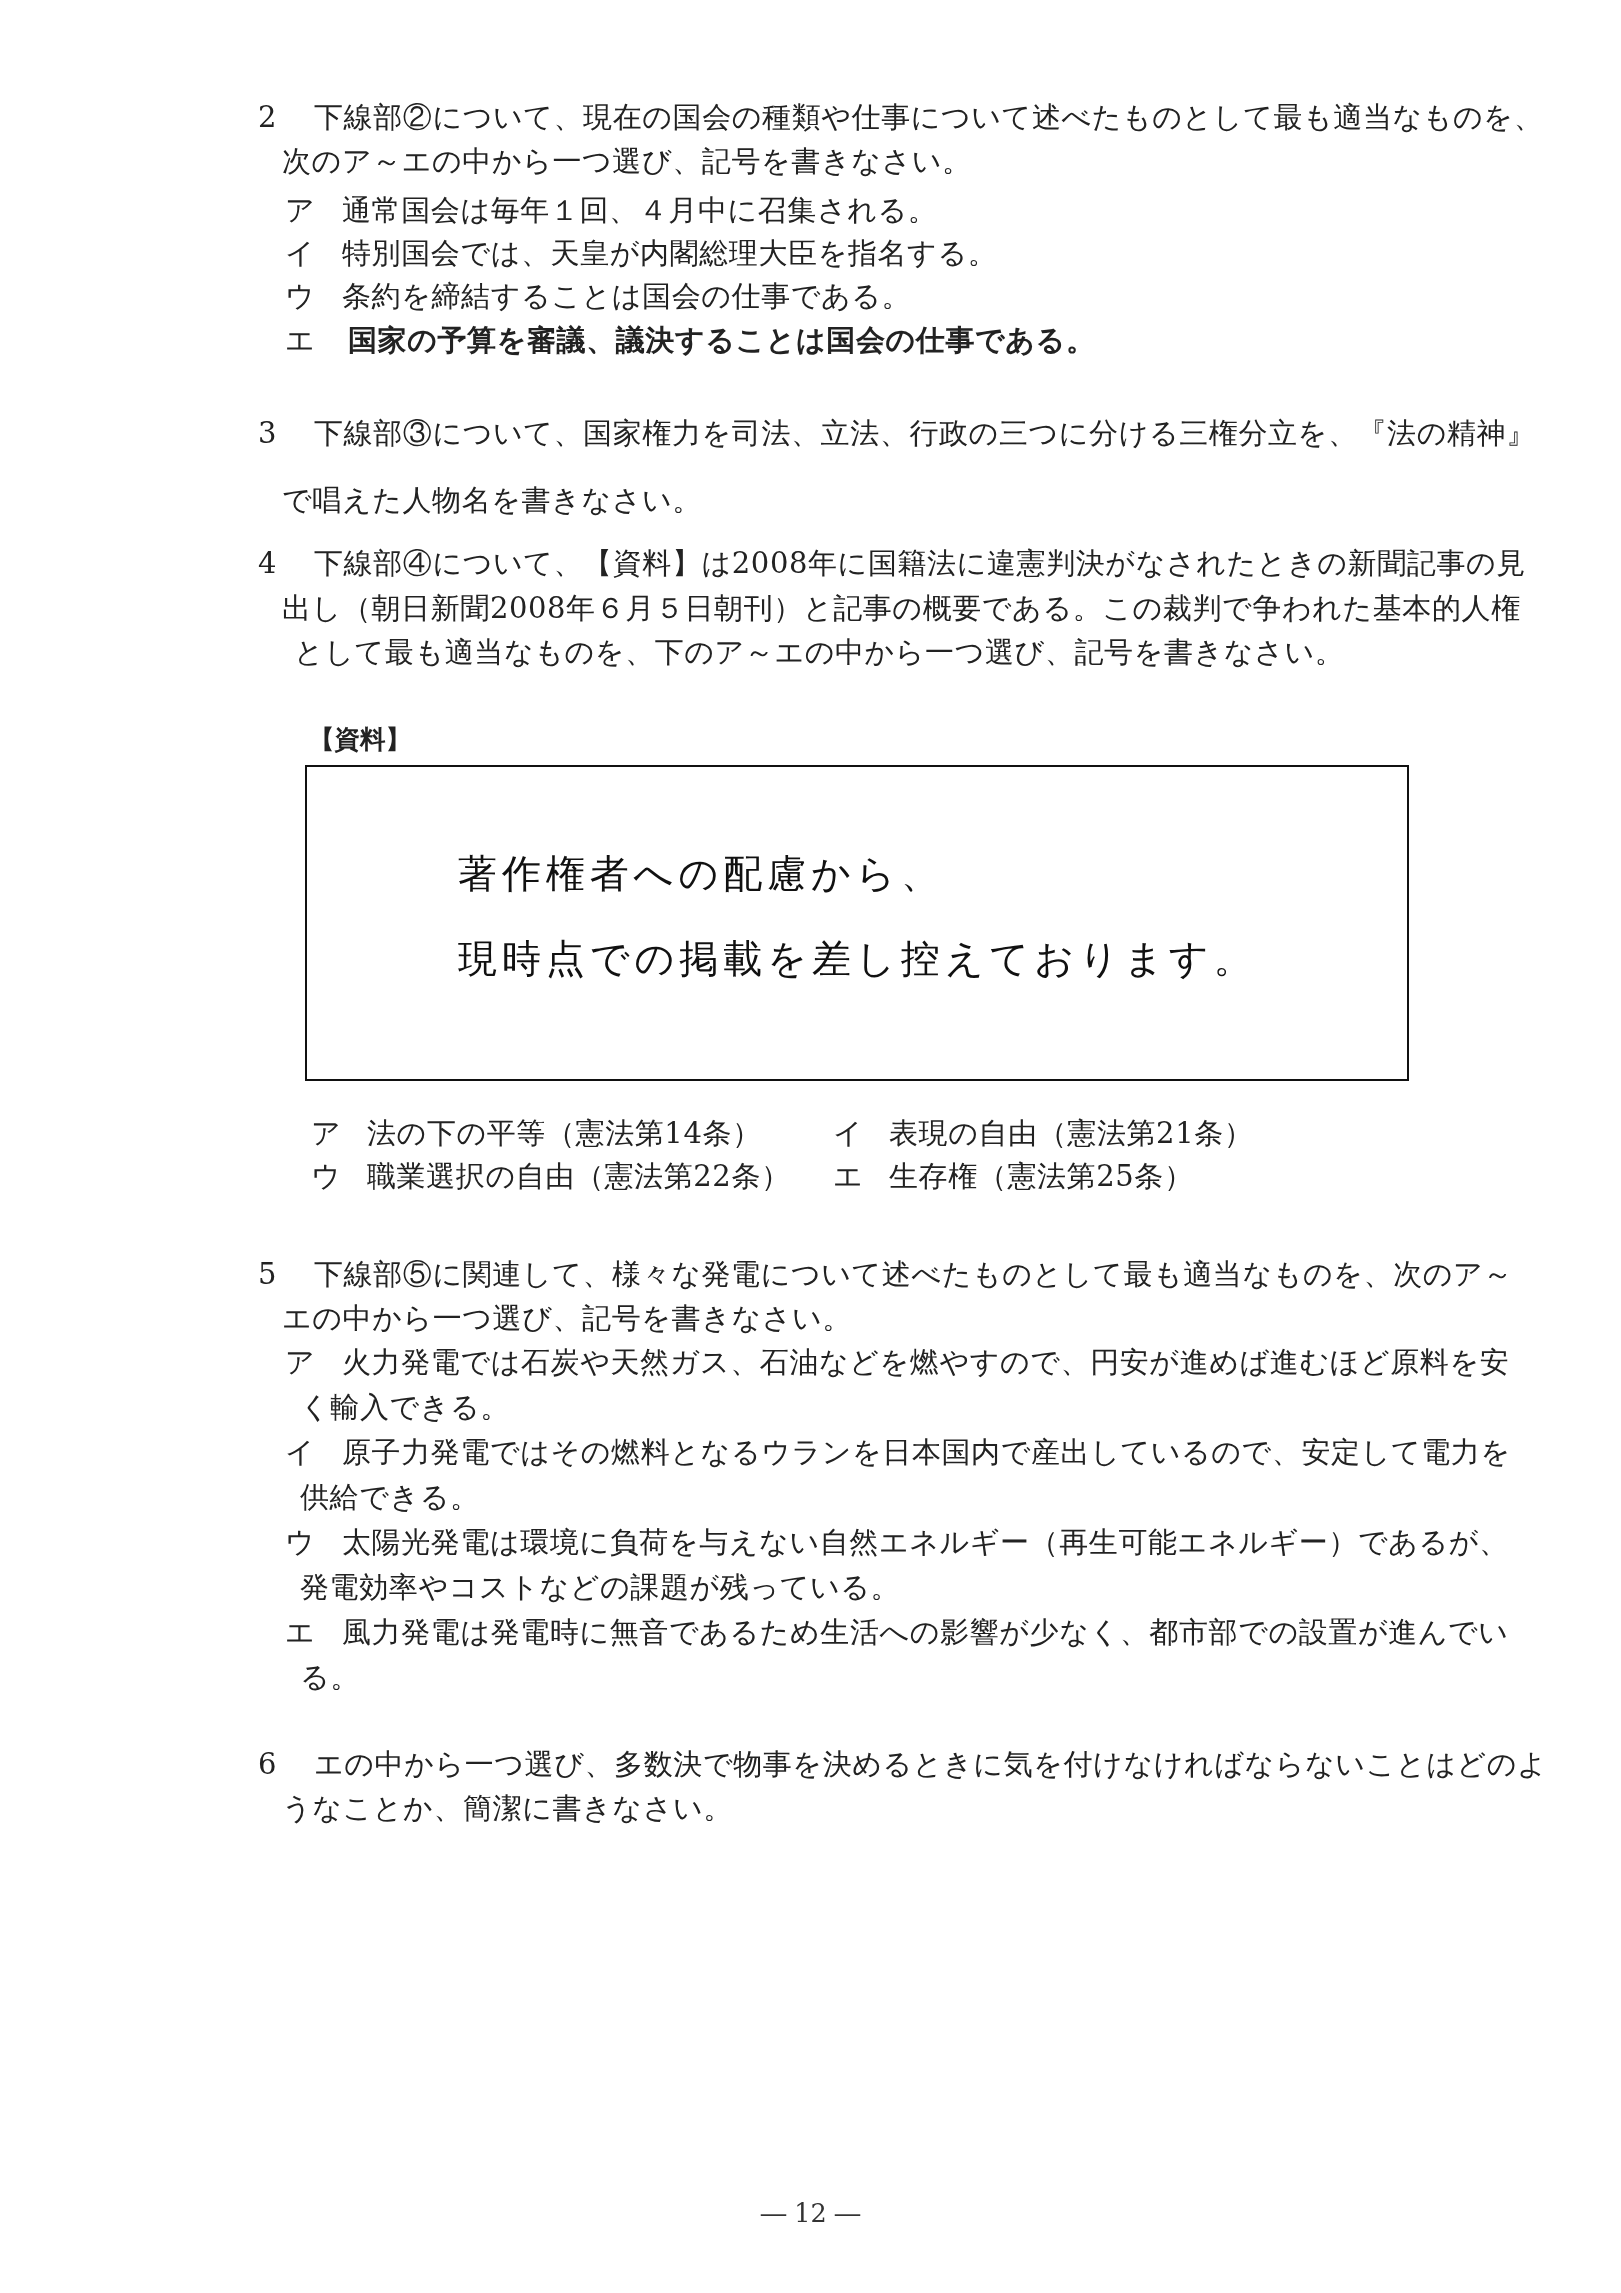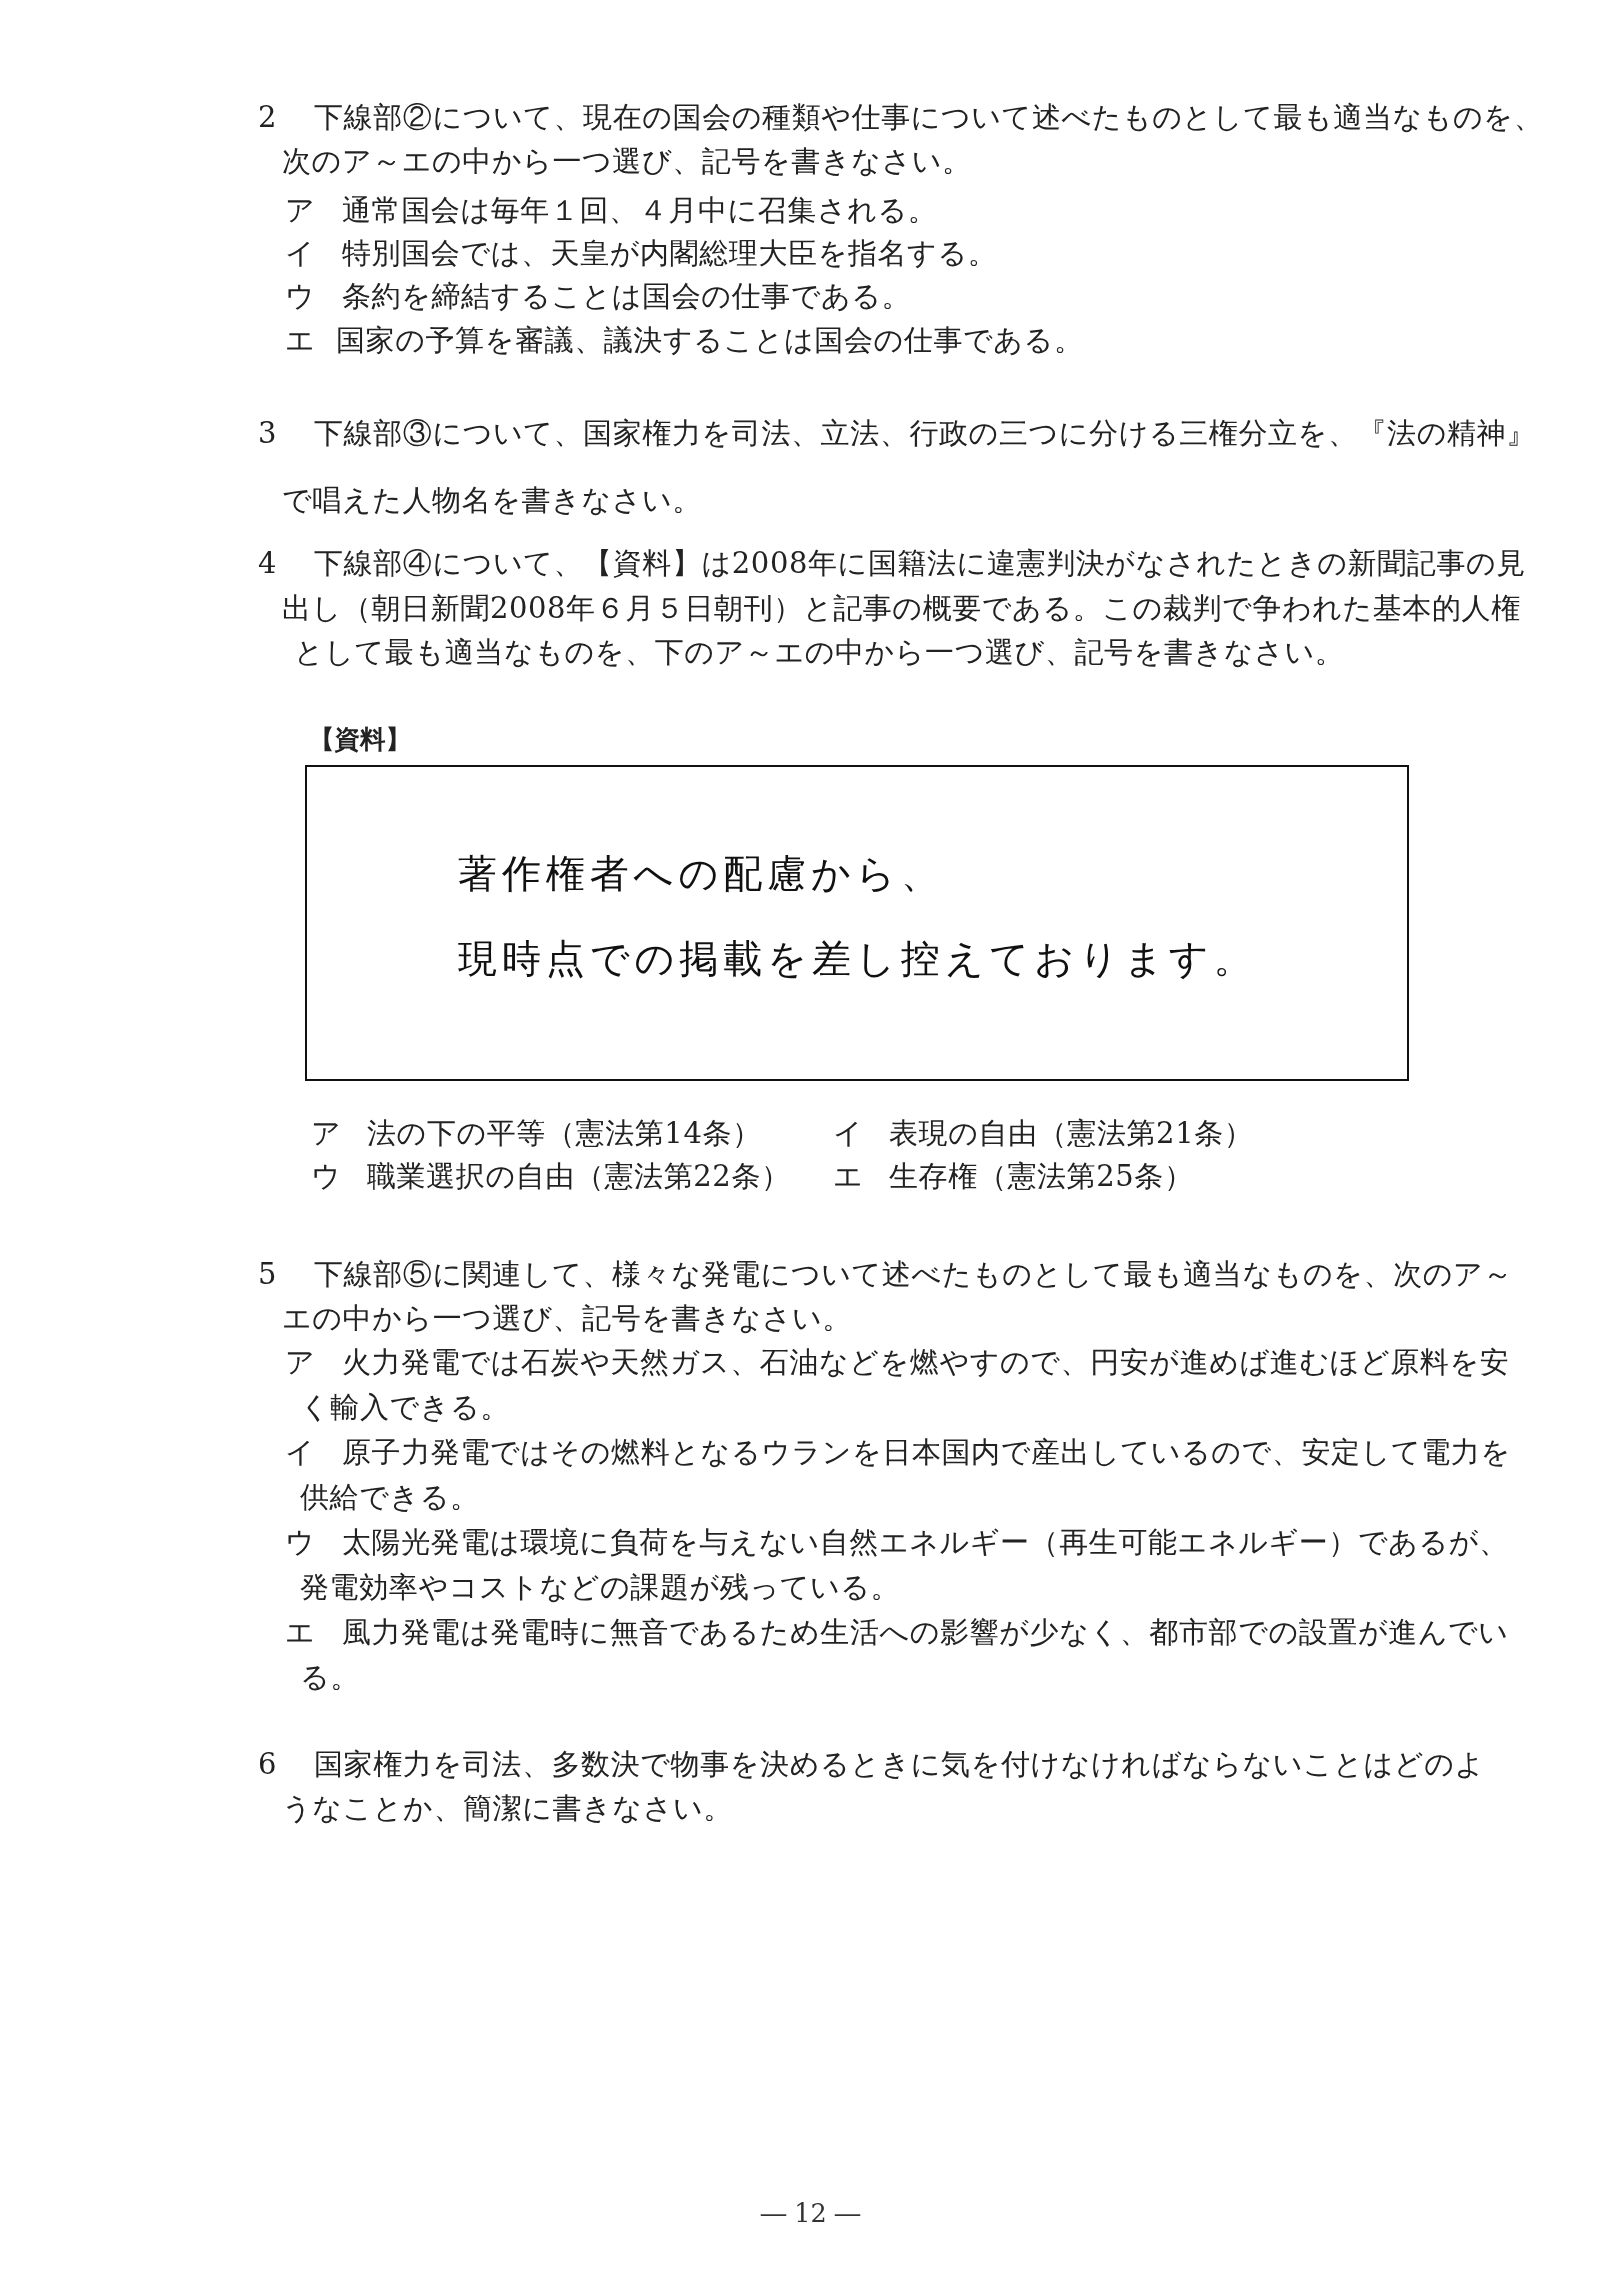--- a/index.html
+++ b/index.html
@@ -96,21 +96,21 @@
     <div>
       <span class="opt-label" style="left:285px; top:234px;">イ</span>
       <span class="line" style="left:342px; top:234px;">特別国会では、天皇が内閣総理大臣を指名する。</span>
     </div>
     <div>
       <span class="opt-label" style="left:285px; top:277px;">ウ</span>
       <span class="line" style="left:342px; top:277px;">条約を締結することは国会の仕事である。</span>
     </div>
     <div>
       <span class="opt-label" style="left:285px; top:321px;">エ</span>
-      <span class="line" style="left:336px; top:321px;">国家の予算を審議、議決することは国会の仕事である。</span>
+      <span class="line" style="left:348px; top:321px;font-weight:bold;">国家の予算を審議、議決することは国会の仕事である。</span>
     </div>
   </section>
 
   <section>
     <span class="qnum" style="left:258px; top:414px;">3</span>
     <span class="line" style="left:314px; top:414px;">下線部③について、国家権力を司法、立法、行政の三つに分ける三権分立を、『法の精神』</span>
     <span class="line" style="left:282px; top:481px;">で唱えた人物名を書きなさい。</span>
   </section>
 
   <section>
@@ -165,19 +165,19 @@
     </div>
     <div>
       <span class="opt-label" style="left:285px; top:1613px;">エ</span>
       <span class="line" style="left:342px; top:1613px;">風力発電は発電時に無音であるため生活への影響が少なく、都市部での設置が進んでい</span>
       <span class="line" style="left:300px; top:1658px;">る。</span>
     </div>
   </section>
 
   <section>
     <span class="qnum" style="left:258px; top:1745px;">6</span>
-    <span class="line" style="left:314px; top:1745px;">国家権力を司法、多数決で物事を決めるときに気を付けなければならないことはどのよ</span>
+    <span class="line" style="left:314px; top:1745px;">エの中から一つ選び、多数決で物事を決めるときに気を付けなければならないことはどのよ</span>
     <span class="line" style="left:282px; top:1789px;">うなことか、簡潔に書きなさい。</span>
   </section>
 
   <div class="page-number">― 12 ―</div>
 </div>
 
 
 </body></html>

